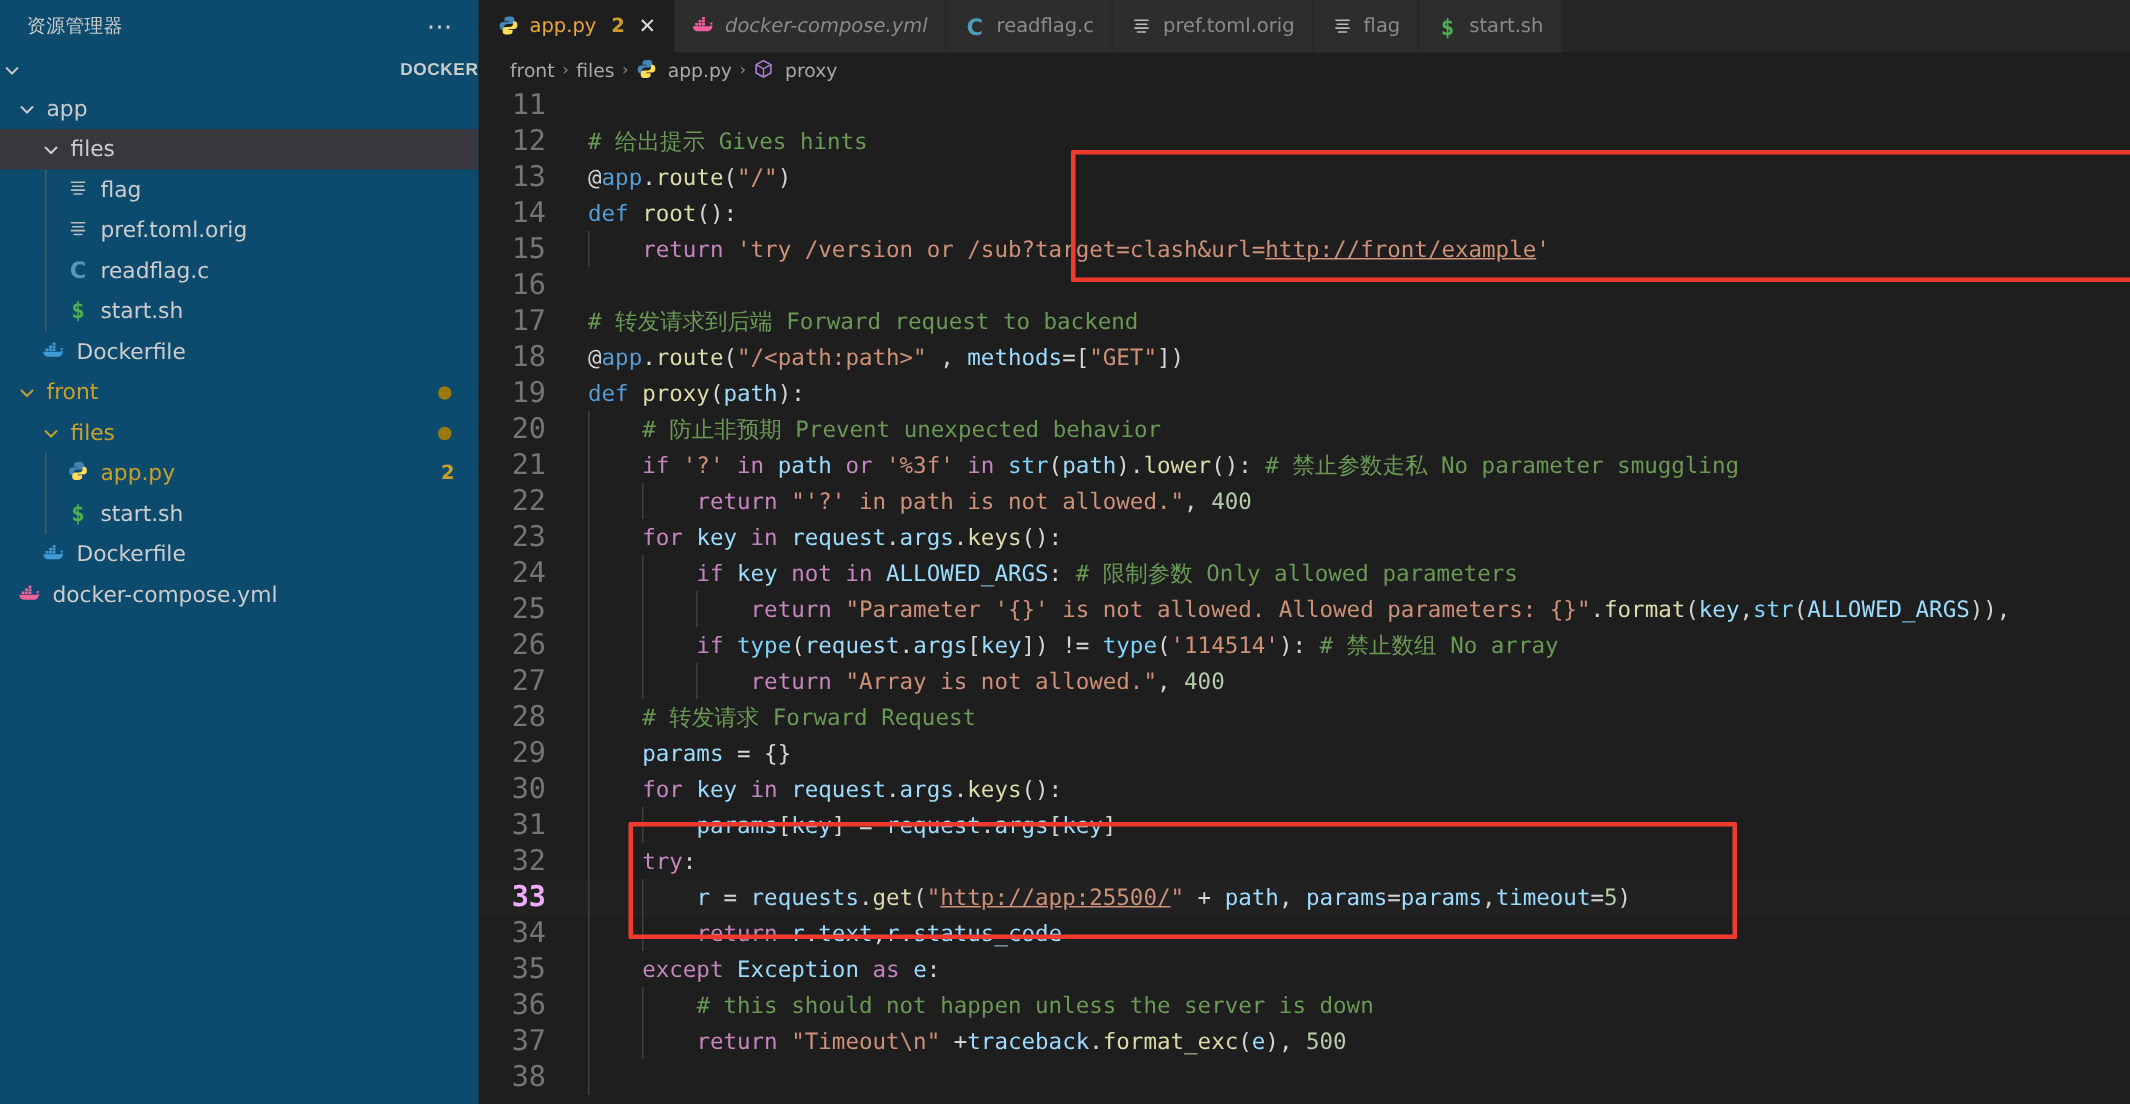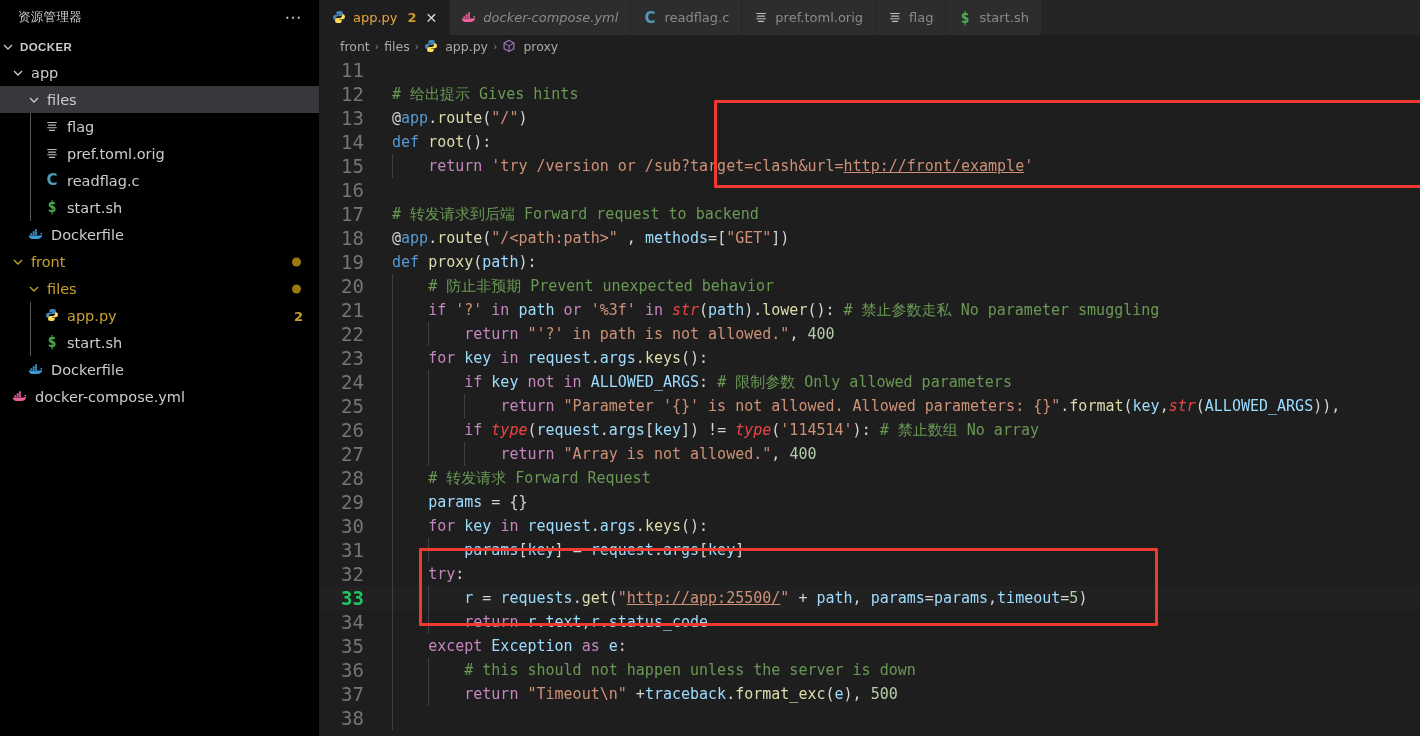--- a/index.html
+++ b/index.html
@@ -7,41 +7,41 @@
     width: 1420px; height: 736px;
     background: #1e1e1e;
     font-family: "Liberation Sans", sans-serif;
     overflow: hidden;
   }
   .app { display: flex; width: 1420px; height: 736px; }
 
   
   .sidebar {
     width: 320px; height: 736px;
-    background: #000000;
+    background: #0c4a6e;
     display: flex; flex-direction: column;
     flex: 0 0 320px;
     border-right: 1px solid #1b1b1b;
   }
   .sidebar-title-row {
     height: 35px; display: flex; align-items: center;
     padding: 0 12px 0 18px;
     justify-content: space-between;
   }
   .sidebar-title {
     font-size: 12.5px; color: #cccccc; letter-spacing: .3px;
     font-family: "DejaVu Sans", sans-serif;
   }
   .ellipsis-icon {
     color: #cccccc; font-size: 17px; line-height: 10px;
     letter-spacing: 1.5px; padding: 0 4px; cursor: pointer;
   }
   .section-header {
     height: 24px; display: flex; align-items: center;
-    gap: 4px;
+    gap: 4px; justify-content: space-between;
   }
   .section-header .caret { width: 16px; text-align: center; }
   .section-title {
     font-size: 11.5px; font-weight: bold; color: #cccccc;
     letter-spacing: .4px;
   }
   .tree { flex: 1; overflow: hidden; }
   .row {
     height: 27px; display: flex; align-items: center;
     position: relative; cursor: pointer;
@@ -120,42 +120,42 @@
     position: absolute; top: 0; left: 0; right: 0; bottom: 0;
     font-family: "DejaVu Sans Mono", monospace;
     font-size: 15px;
     line-height: 24px;
     white-space: pre;
   }
   .ln {
     position: relative; height: 24px; display: flex;
   }
   .ln.curline { background: #212121; }
-  .ln.curline .num { color: #22c55e; font-weight: bold;}
+  .ln.curline .num { color: #f0abfc; font-weight: bold;}
   .num {
     width: 68px; flex: 0 0 68px; text-align: right;
     padding-right: 24px; color: #757575;
     font-size: 19px; user-select: none;
   }
   .txt { position: relative; padding-left: 4px; }
   
   .ig {
     position: absolute; top: 0; height: 24px; width: 1px;
     background: #404040;
   }
 
   
   .c-com   { color: #6A9955; }
   .c-kw    { color: #C586C0; }   
   .c-blue  { color: #569CD6; }   
   .c-fn    { color: #DCDCAA; }
   .c-str   { color: #CE9178; }
   .c-var   { color: #9CDCFE; }
   .c-num   { color: #B5CEA8; }
-  .c-type  { color: #ef4444; font-style: italic; }
+  .c-type  { color: #7dd3fc; }
   .c-plain { color: #d4d4d4; }
   .c-punc  { color: #d4d4d4; }
   .c-at    { color: #d4d4d4; }
   .link    { color: #CE9178; text-decoration: underline; }
 
   
   .redbox {
     position: absolute; border: 3px solid #f03a2f;
     pointer-events: none; border-radius: 1px;
   }

